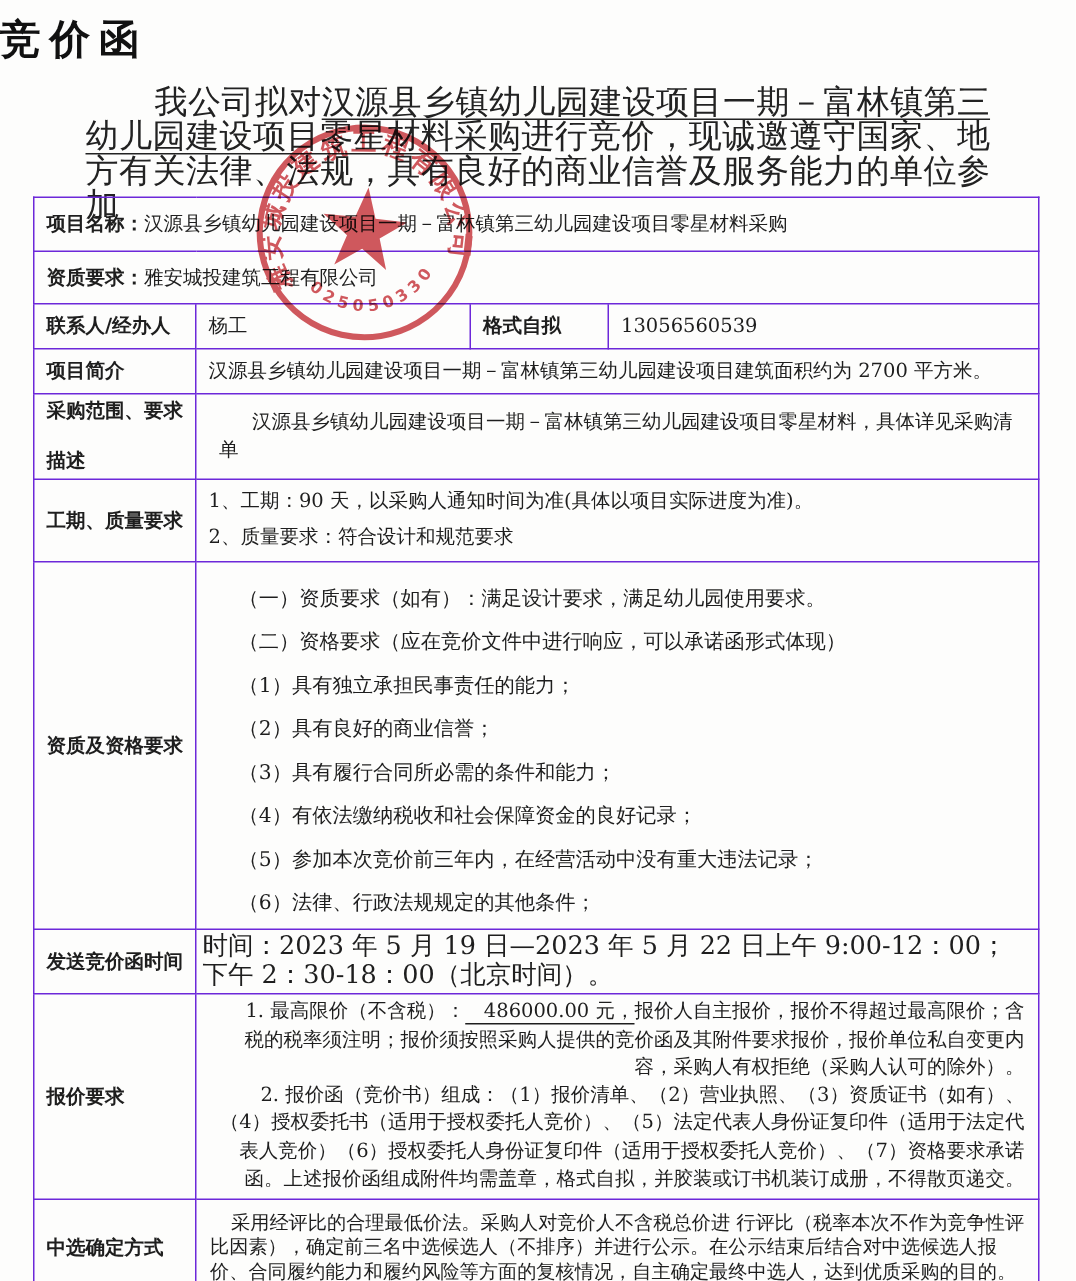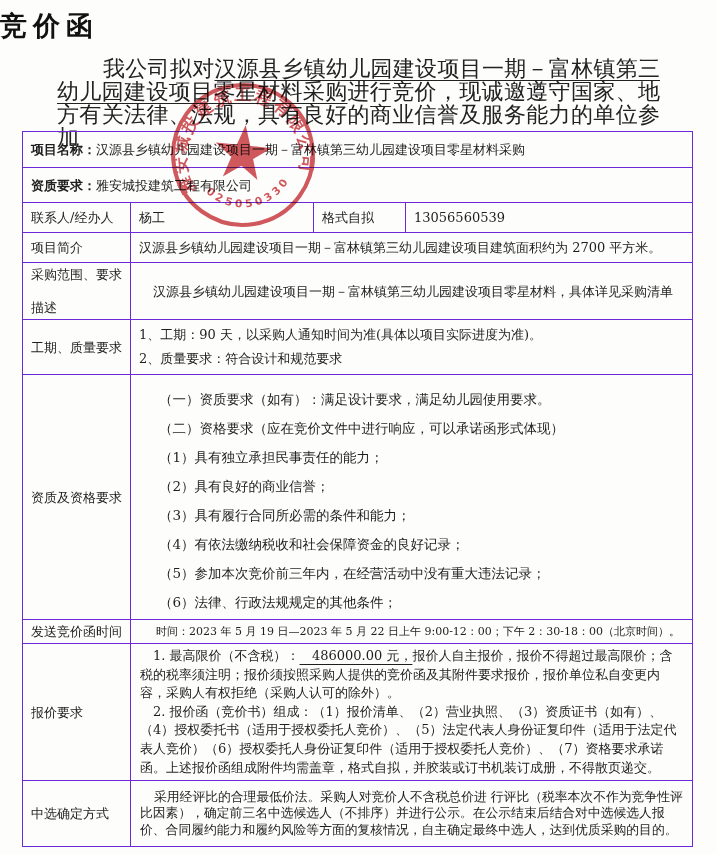--- a/index.html
+++ b/index.html
@@ -25,33 +25,33 @@
     position:absolute;left:22px;top:131px;width:670px;
     border-collapse:collapse;table-layout:fixed;
   }
   table.main td{
     border:1px solid #6d28d9;
     padding:2px 8px;
     font-size:13px;line-height:19px;
     vertical-align:middle;color:#1e1e1e;
     overflow:hidden;
   }
-  td.lbl{font-weight:400;padding-left:7px;color:#161616;margin-top:31px;}
+  td.lbl{font-weight:700;padding-left:7px;color:#161616;margin-top:31px;}
   tr.r1{height:36px;} tr.r2{height:35px;} tr.r3{height:30px;} tr.r4{height:30px;padding-left:24px;}
   tr.r5{height:55px;} tr.r6{height:55px;} tr.r7{height:240px;} tr.r8{height:23px;}
   tr.r9{height:132px;} tr.r10{height:66px;}
   td.inline-lbl .cap{font-weight:700;}
-  tr.r5 td.content{padding-left:0;}
+  tr.r5 td.content{padding-left:15px;}
   tr.r5 .indent1{text-indent:22px;display:block;}
   tr.r6 td.content div{line-height:24px;}
   tr.r7 td.content{vertical-align:top;padding-top:10px;padding-left:28px;}
   tr.r7 .qitem{line-height:29px;font-size:13.5px;}
-  tr.r8 td.content{font-size:11px;padding-left:25px;}
+  tr.r8 td.content{font-size:17px;padding-left:4px;}
   tr.r9 td.content{font-size:13px;line-height:18.6px;padding:3px 9px;}
-  tr.r9 p{margin:0;text-indent:13px;}
+  tr.r9 p{margin:0;text-indent:13px;text-align:right;}
   tr.r10 td.content{font-size:12.8px;line-height:16.6px;padding:2px 9px;text-indent:14px;}
   .seal{
     position:absolute;left:162px;top:76px;width:162px;height:162px;
     mix-blend-mode:multiply;pointer-events:none;
   }
 </style>
 </head>
 <body>
 
 <h1 class="doc-title">竞价函</h1>

